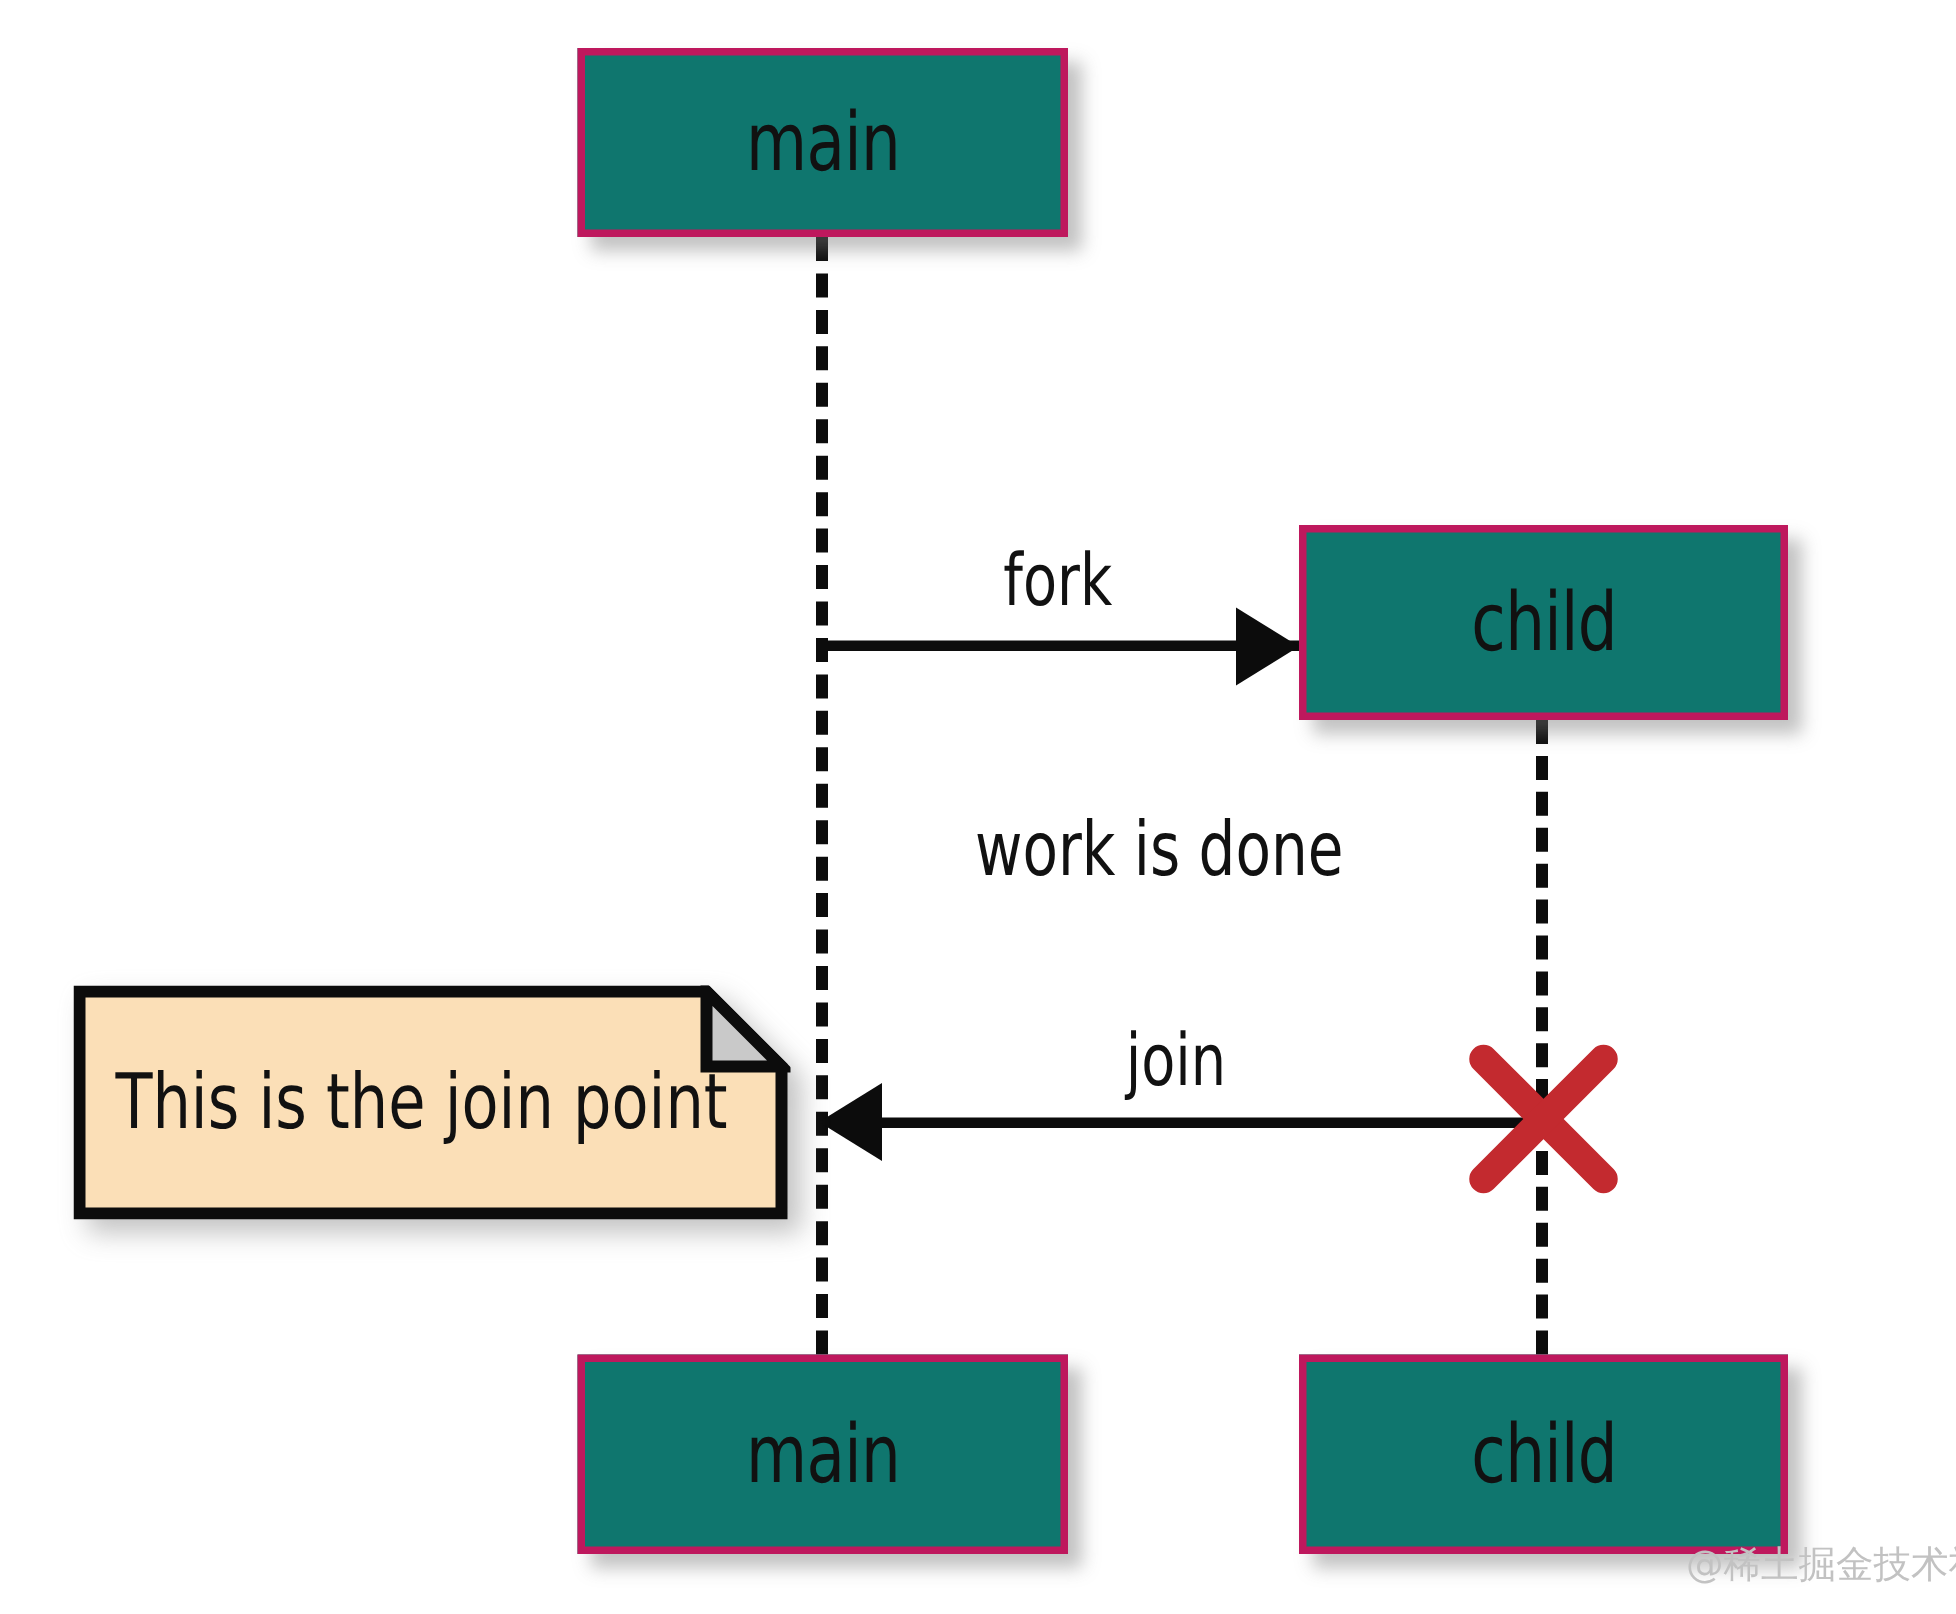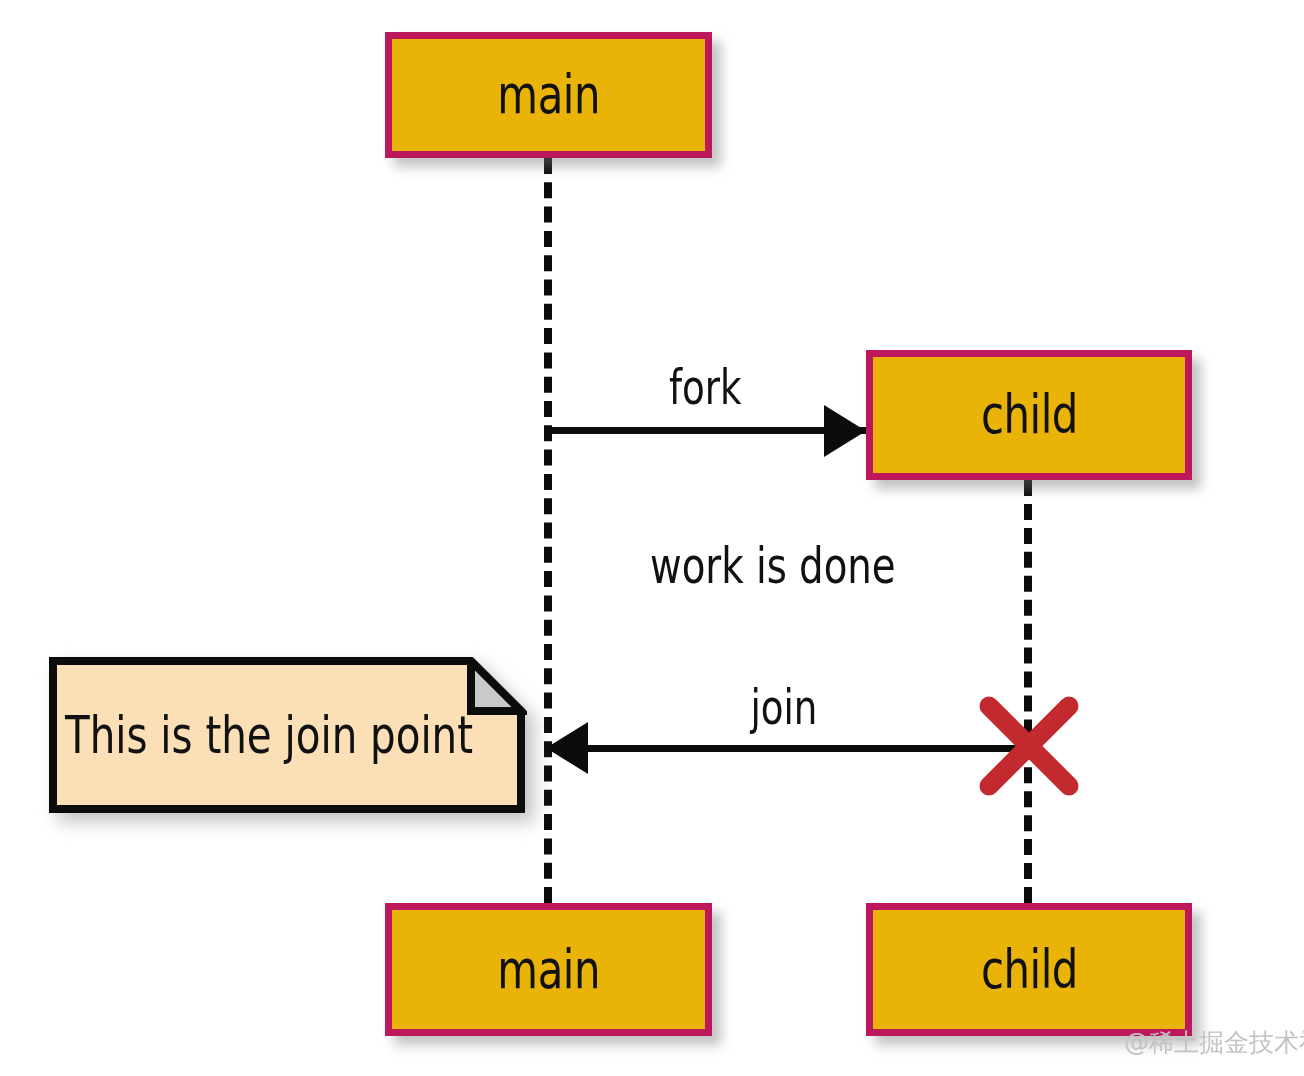--- a/index.html
+++ b/index.html
@@ -21,22 +21,22 @@
     width: 0;
     border-left-style: dashed;
     border-left-width: 8px;
     border-left-color: #0c0c0c;
     z-index: 1;
   }
   
   .participant {
     position: absolute;
     box-sizing: border-box;
-    background: #eab308;
-    border: 7px solid #be185d;
+    background: #0f766e;
+    border: 5px solid #be185d;
     box-shadow: 9px 9px 11px rgba(120,120,120,0.45);
     display: flex;
     align-items: center;
     justify-content: center;
     z-index: 3;
   }
   .participant .plabel {
     font-size: 54px;
     line-height: 1;
     color: #111111;
@@ -49,21 +49,21 @@
     z-index: 4;
     filter: drop-shadow(9px 9px 9px rgba(120,120,120,0.45));
   }
   .note-svg { display: block; }
   .note-text {
     position: absolute;
     left: 0; top: 0;
     width: 100%; height: 100%;
     display: flex;
     align-items: center;
-    padding-left: 16px;
+    padding-left: 28px;
     box-sizing: border-box;
   }
   .note-text span {
     font-size: 51px;
     color: #111111;
     line-height: 1;
     transform: scaleX(0.88);
     transform-origin: left center;
     white-space: nowrap;
   }

